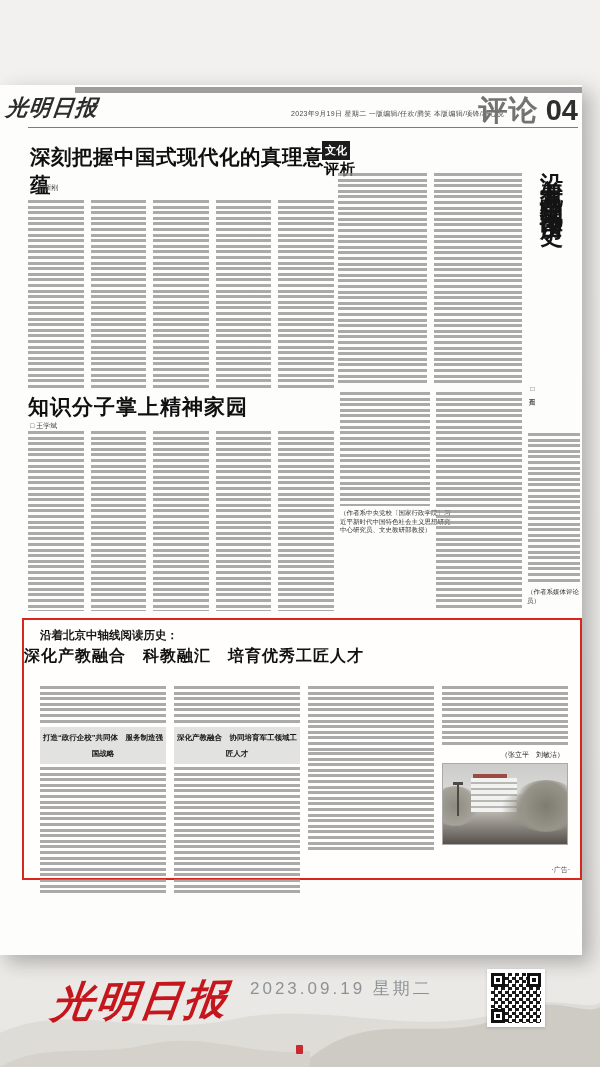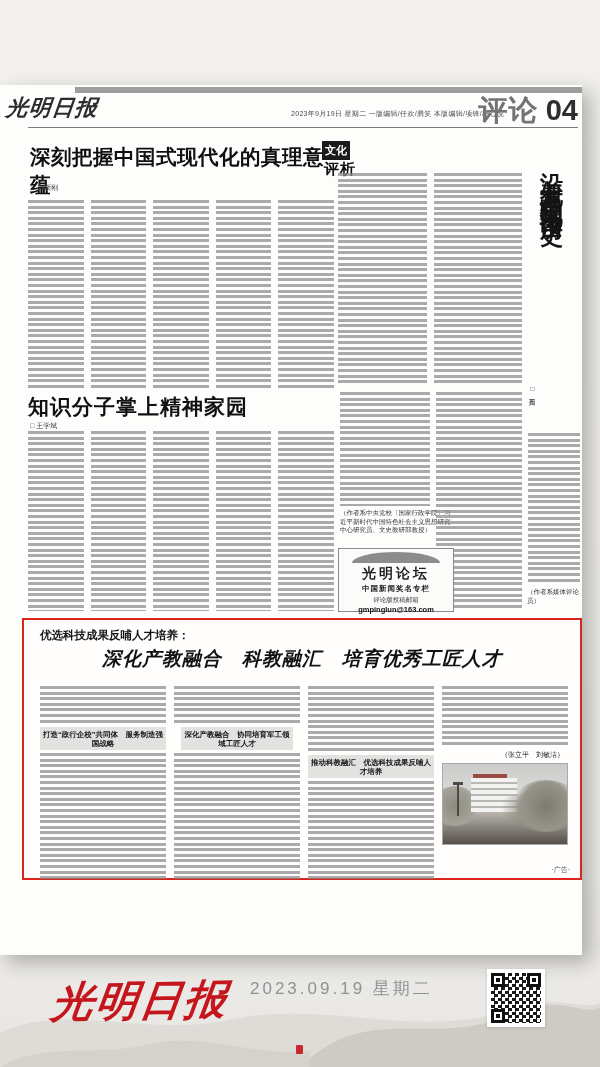--- a/index.html
+++ b/index.html
@@ -54,25 +54,25 @@
   .forum-t { font-size:14px; font-weight:bold; letter-spacing:3px; color:#1e1e1e;
              font-family:"Liberation Serif","DejaVu Serif",serif; }
   .forum-s { font-size:7.5px; font-weight:bold; color:#222; margin-top:1px; letter-spacing:1px; }
   .forum-l { font-size:6.5px; color:#333; margin-top:2px; }
   .forum-e { font-size:7.5px; font-weight:bold; color:#111; }
   
   .feature { position:absolute; left:22px; top:533px; width:560px; height:262px;
              border:2.5px solid #d9251c; background:#fffefd; }
   .f-kicker { position:absolute; left:16px; top:8px; font-size:11.5px; font-weight:bold; color:#141414;
               font-family:"Liberation Sans","DejaVu Sans",sans-serif; }
-  .f-head { position:absolute; left:0; right:0; top:26px; text-align:center; font-size:19px;
-            font-weight:bold; color:#111; letter-spacing:1px;font-style:italic; }
+  .f-head { position:absolute; left:0; right:0; top:26px; text-align:left; font-size:16px;
+            font-weight:bold; color:#111; letter-spacing:1px; }
   .f-col { position:absolute; width:126px; }
   .subhead { font-size:7.5px; font-weight:bold; color:#161616; background:#e2e2e0;
-             text-align:center; padding:2.5px 1px; line-height:9px;
+             text-align:center; padding:2.5px 1px; line-height:16px;
              font-family:"Liberation Sans","DejaVu Sans",sans-serif; }
   .f-byline { font-size:7px; color:#222; text-align:right; padding-right:4px;
               font-family:"Liberation Sans","DejaVu Sans",sans-serif; }
   .admark { position:absolute; right:10px; bottom:3px; font-size:7px; color:#555;
             font-family:"Liberation Sans","DejaVu Sans",sans-serif; }
   
   .photo { position:relative; width:126px; height:82px; background:linear-gradient(180deg,#cbcbc9 0%,#dededc 45%,#b9b6af 60%,#8b8780 78%,#565049 100%); overflow:hidden; border:1px solid #aaa; }
   .ph-bldg { position:absolute; left:28px; top:14px; width:46px; height:34px; background:
              repeating-linear-gradient(to bottom,#f2f2f0 0 4px,#b7b7b3 4px 6px); }
   .ph-sign { position:absolute; left:30px; top:10px; width:34px; height:4px; background:#9c4a44; }
@@ -147,47 +147,39 @@
       <div class="sim"></div>
       <div class="sim"></div>
       <div class="sim"></div>
       <div class="sim"></div>
       <div class="sim"></div>
     </div>
     <div class="sim" style="position:absolute; left:340px; top:307px; width:90px; height:114px;"></div>
     <div class="note y-note">（作者系中央党校〔国家行政学院〕习近平新时代中国特色社会主义思想研究中心研究员、文史教研部教授）</div>
     <div class="sim" style="position:absolute; left:436px; top:307px; width:86px; height:218px;"></div>
 
-    <div class="forum">
-      <div class="forum-dome"></div>
-      <div class="forum-t">光明论坛</div>
-      <div class="forum-s">中国新闻奖名专栏</div>
-      <div class="forum-l">评论版投稿邮箱</div>
-      <div class="forum-e">gmpinglun@163.com</div>
-    </div>
 
     <div class="feature">
-      <div class="f-kicker">优选科技成果反哺人才培养：</div>
+      <div class="f-kicker">沿着北京中轴线阅读历史：</div>
       <div class="f-head">深化产教融合　科教融汇　培育优秀工匠人才</div>
 
       <div class="f-col" style="left:16px; top:66px;">
         <div class="sim" style="height:38px;"></div>
         <div class="subhead" style="margin:3px 0;">打造“政行企校”共同体　服务制造强国战略</div>
         <div class="sim" style="height:128px;"></div>
       </div>
 
       <div class="f-col" style="left:150px; top:66px;">
         <div class="sim" style="height:38px;"></div>
-        <div class="subhead" style="margin:3px 7px;">深化产教融合　协同培育军工领域工匠人才</div>
+        <div class="subhead" style="margin:3px 0;">深化产教融合　协同培育军工领域工匠人才</div>
         <div class="sim" style="height:128px;"></div>
       </div>
 
       <div class="f-col" style="left:284px; top:66px;">
         <div class="sim" style="height:66px;"></div>
-        <div class="subhead" style="margin:3px 0;">推动科教融汇　优选科技成果反哺人才培养</div>
         <div class="sim" style="height:100px;"></div>
       </div>
 
       <div class="f-col" style="left:418px; top:66px;">
         <div class="sim" style="height:62px;"></div>
         <div class="f-byline" style="margin:2px 0 3px 0;">（张立平　刘敏洁）</div>
         <div class="photo">
           <div class="ph-tree1"></div>
           <div class="ph-sign"></div>
           <div class="ph-bldg"></div>

